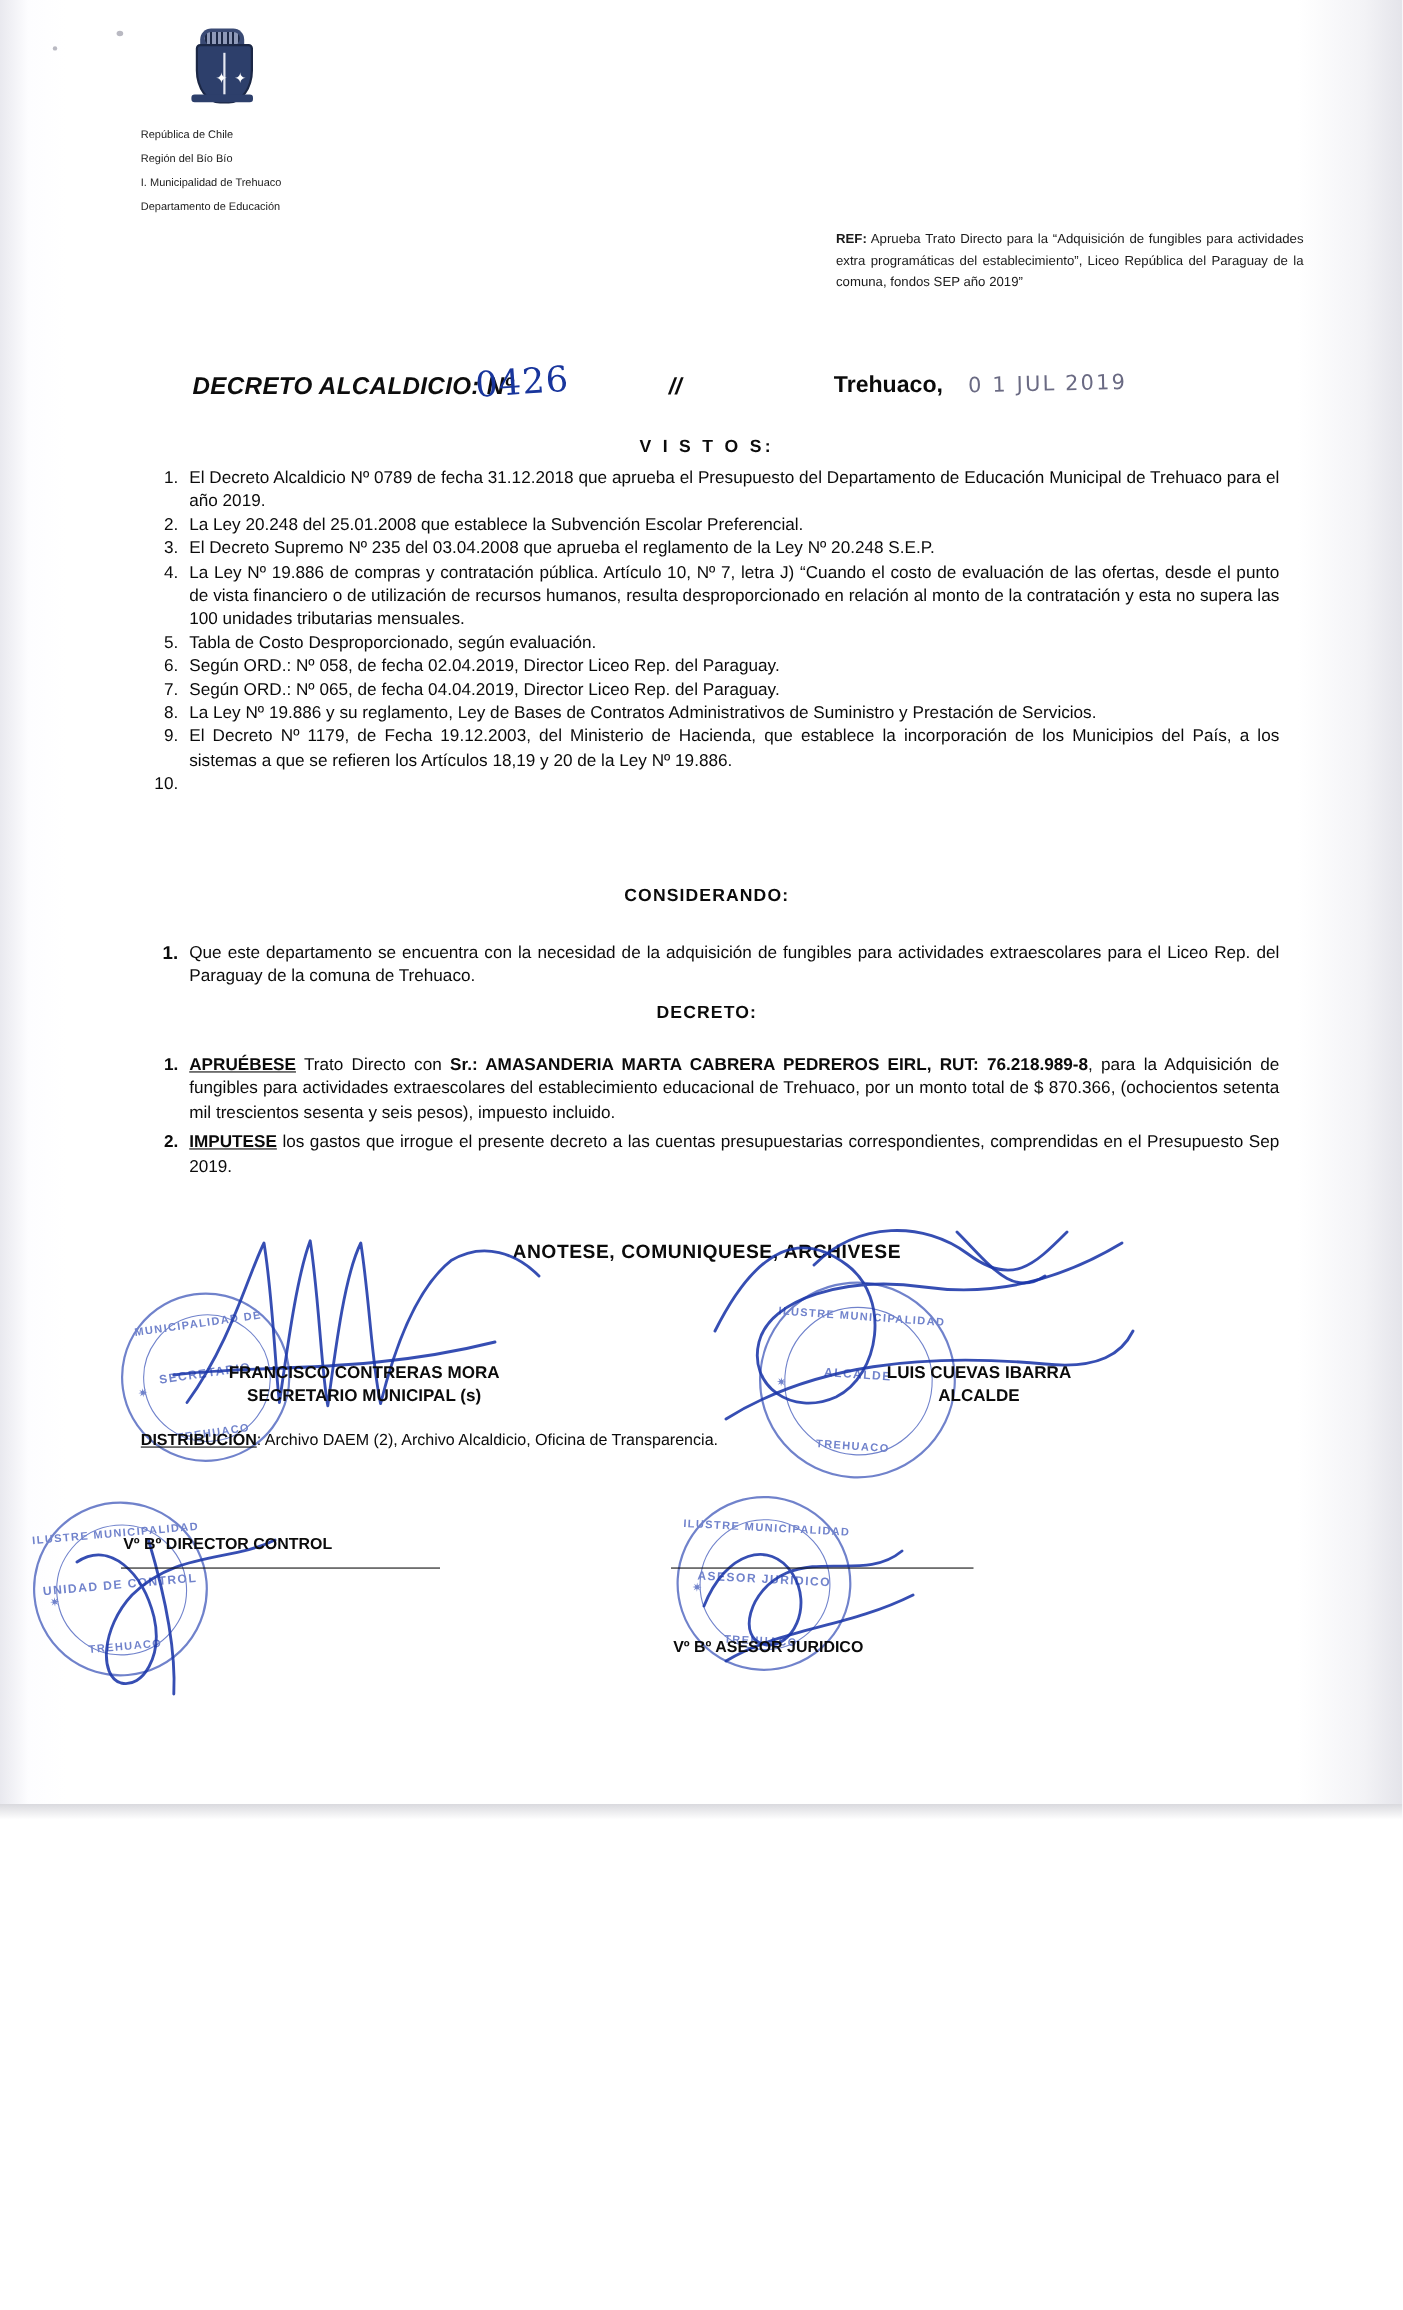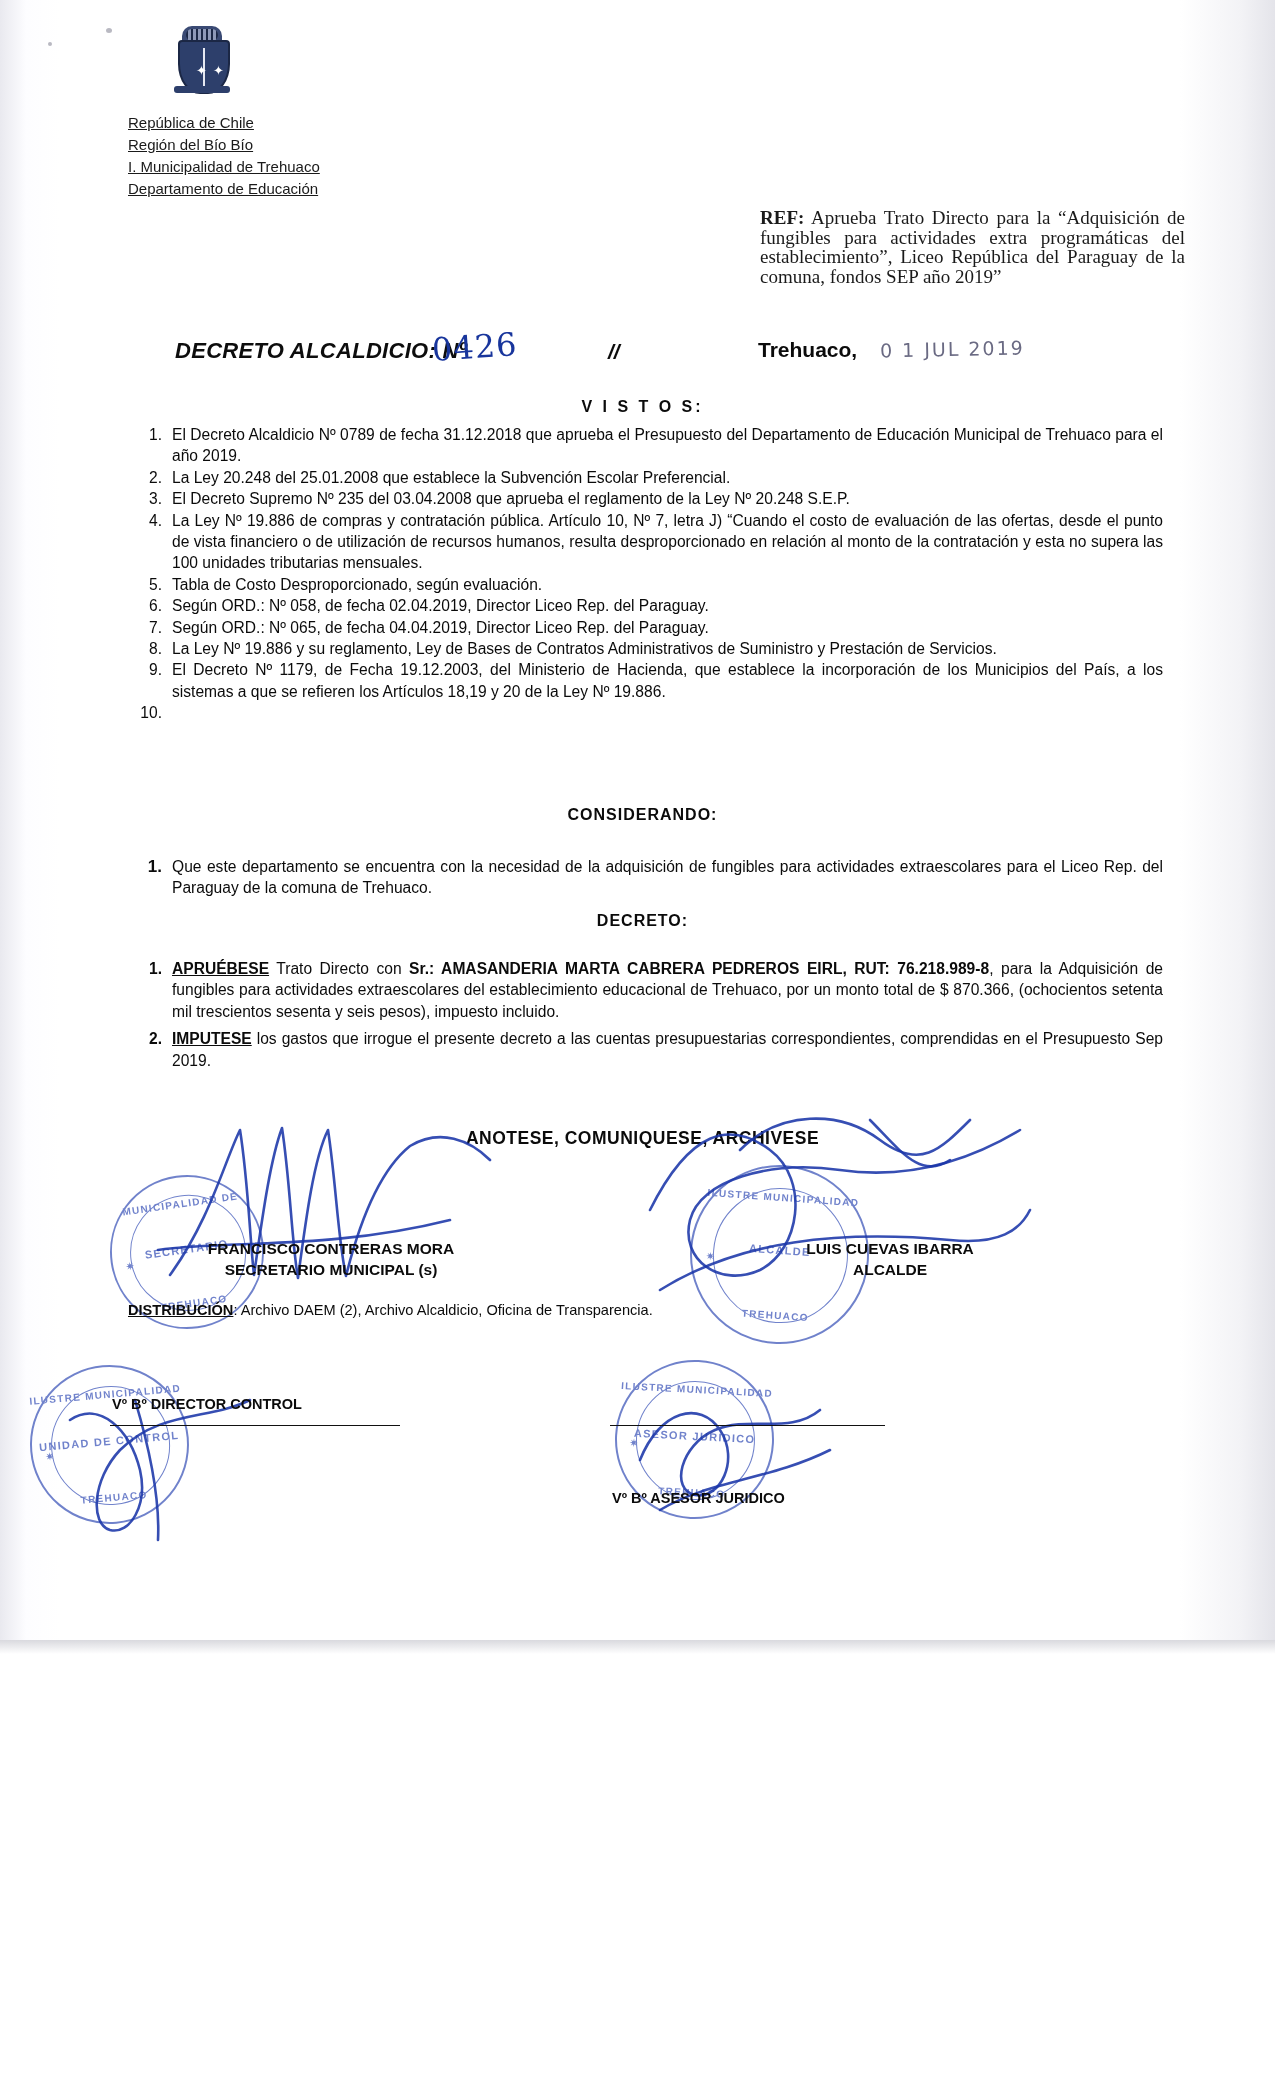--- a/index.html
+++ b/index.html
@@ -84,35 +84,33 @@
   .crest .base {
     position: absolute; left: 2px; top: 62px;
     width: 56px; height: 7px;
     background: #2d3f6b;
     border-radius: 3px;
   }
 
   .header-lines {
     position: absolute;
     left: 128px; top: 112px;
-    font-size: 15px;
+    font-size: 10px;
     line-height: 22px;
     color: #1a1a1a;
-    text-decoration: underline;
   }
 
   .ref-block {
     position: absolute;
     left: 760px; top: 208px;
     width: 425px;
-    font-size: 19px;
+    font-size: 12px;
     line-height: 19.5px;
     text-align: justify;
     color: #1a1a1a;
-    font-family: Liberation Serif, serif;
   }
   .ref-block b { font-weight: bold; }
 
   .decreto-line {
     position: absolute;
     left: 175px; top: 338px;
     font-size: 22px;
     font-style: italic;
     font-weight: bold;
     letter-spacing: .3px;

